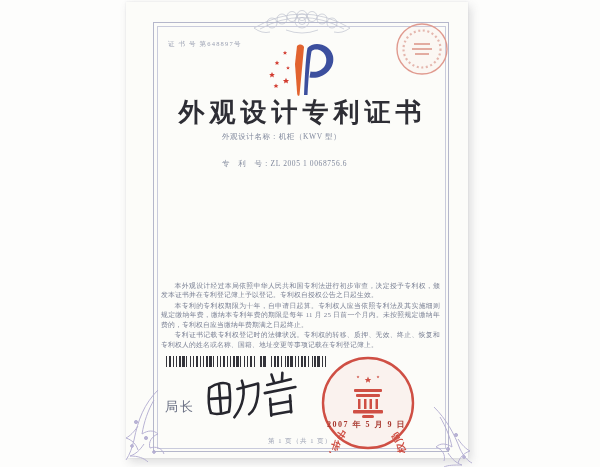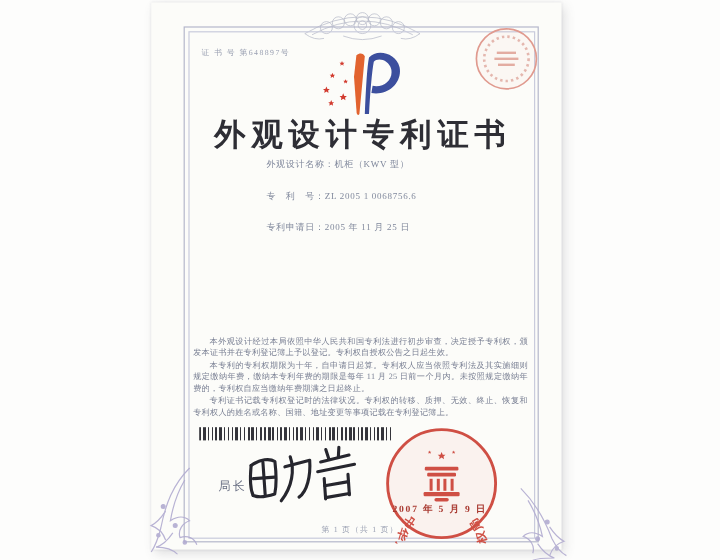--- a/index.html
+++ b/index.html
@@ -19,21 +19,21 @@
              margin-bottom:16.5px;white-space:nowrap;}
   .field-row .lab{color:#81899d;}
   .paras{position:absolute;left:161px;top:281px;width:279px;}
   .paras p{margin:0 0 1.5px 0;font-size:6.8px;line-height:9.3px;color:#7a8094;
            text-align:justify;text-indent:2em;letter-spacing:.2px;}
   .barcode{position:absolute;left:166px;top:356px;width:160px;height:11px;
     background:
       repeating-linear-gradient(90deg,#34343a 0 1.5px,transparent 1.5px 3px,
         #34343a 3px 5.5px,transparent 5.5px 7px,#34343a 7px 8px,transparent 8px 10.5px,
         #34343a 10.5px 11.5px,transparent 11.5px 13.5px);}
-  .director{position:absolute;left:182px;top:398px;font-size:10px;color:#6a7084;
+  .director{position:absolute;left:165px;top:398px;font-size:13px;color:#6a7084;
             letter-spacing:2px;}
   .sig{position:absolute;left:202px;top:371px;}
   .seal{position:absolute;left:318px;top:353px;}
   .seal-date{position:absolute;left:327px;top:419px;font-size:8px;color:#a93a31;
              letter-spacing:1.5px;font-weight:bold;}
   .footer{position:absolute;left:153px;top:437px;width:294px;text-align:center;
           font-size:6.5px;color:#9aa0b2;letter-spacing:1px;}
   .logo{position:absolute;left:262px;top:42px;}
   .stamp-top{position:absolute;left:394px;top:21px;}
   .ornament-top{position:absolute;left:250px;top:6px;}
@@ -93,23 +93,20 @@
   </svg>
 
   <div class="title">外观设计专利证书</div>
 
   <div class="fields">
     <div class="field-row">
       <span class="lab">外观设计名称：</span><span>机柜（KWV 型）</span>
     </div>
     <div class="field-row">
       <span class="lab">专　利　号：</span><span>ZL 2005 1 0068756.6</span>
-    </div>
-    <div class="field-row">
-      <span class="lab">专利申请日：</span><span>2005 年 11 月 25 日</span>
     </div>
   </div>
 
   <div class="paras">
     <p>本外观设计经过本局依照中华人民共和国专利法进行初步审查，决定授予专利权，颁发本证书并在专利登记簿上予以登记。专利权自授权公告之日起生效。</p>
     <p>本专利的专利权期限为十年，自申请日起算。专利权人应当依照专利法及其实施细则规定缴纳年费，缴纳本专利年费的期限是每年 11 月 25 日前一个月内。未按照规定缴纳年费的，专利权自应当缴纳年费期满之日起终止。</p>
     <p>专利证书记载专利权登记时的法律状况。专利权的转移、质押、无效、终止、恢复和专利权人的姓名或名称、国籍、地址变更等事项记载在专利登记簿上。</p>
   </div>
 
   <div class="barcode"></div>

